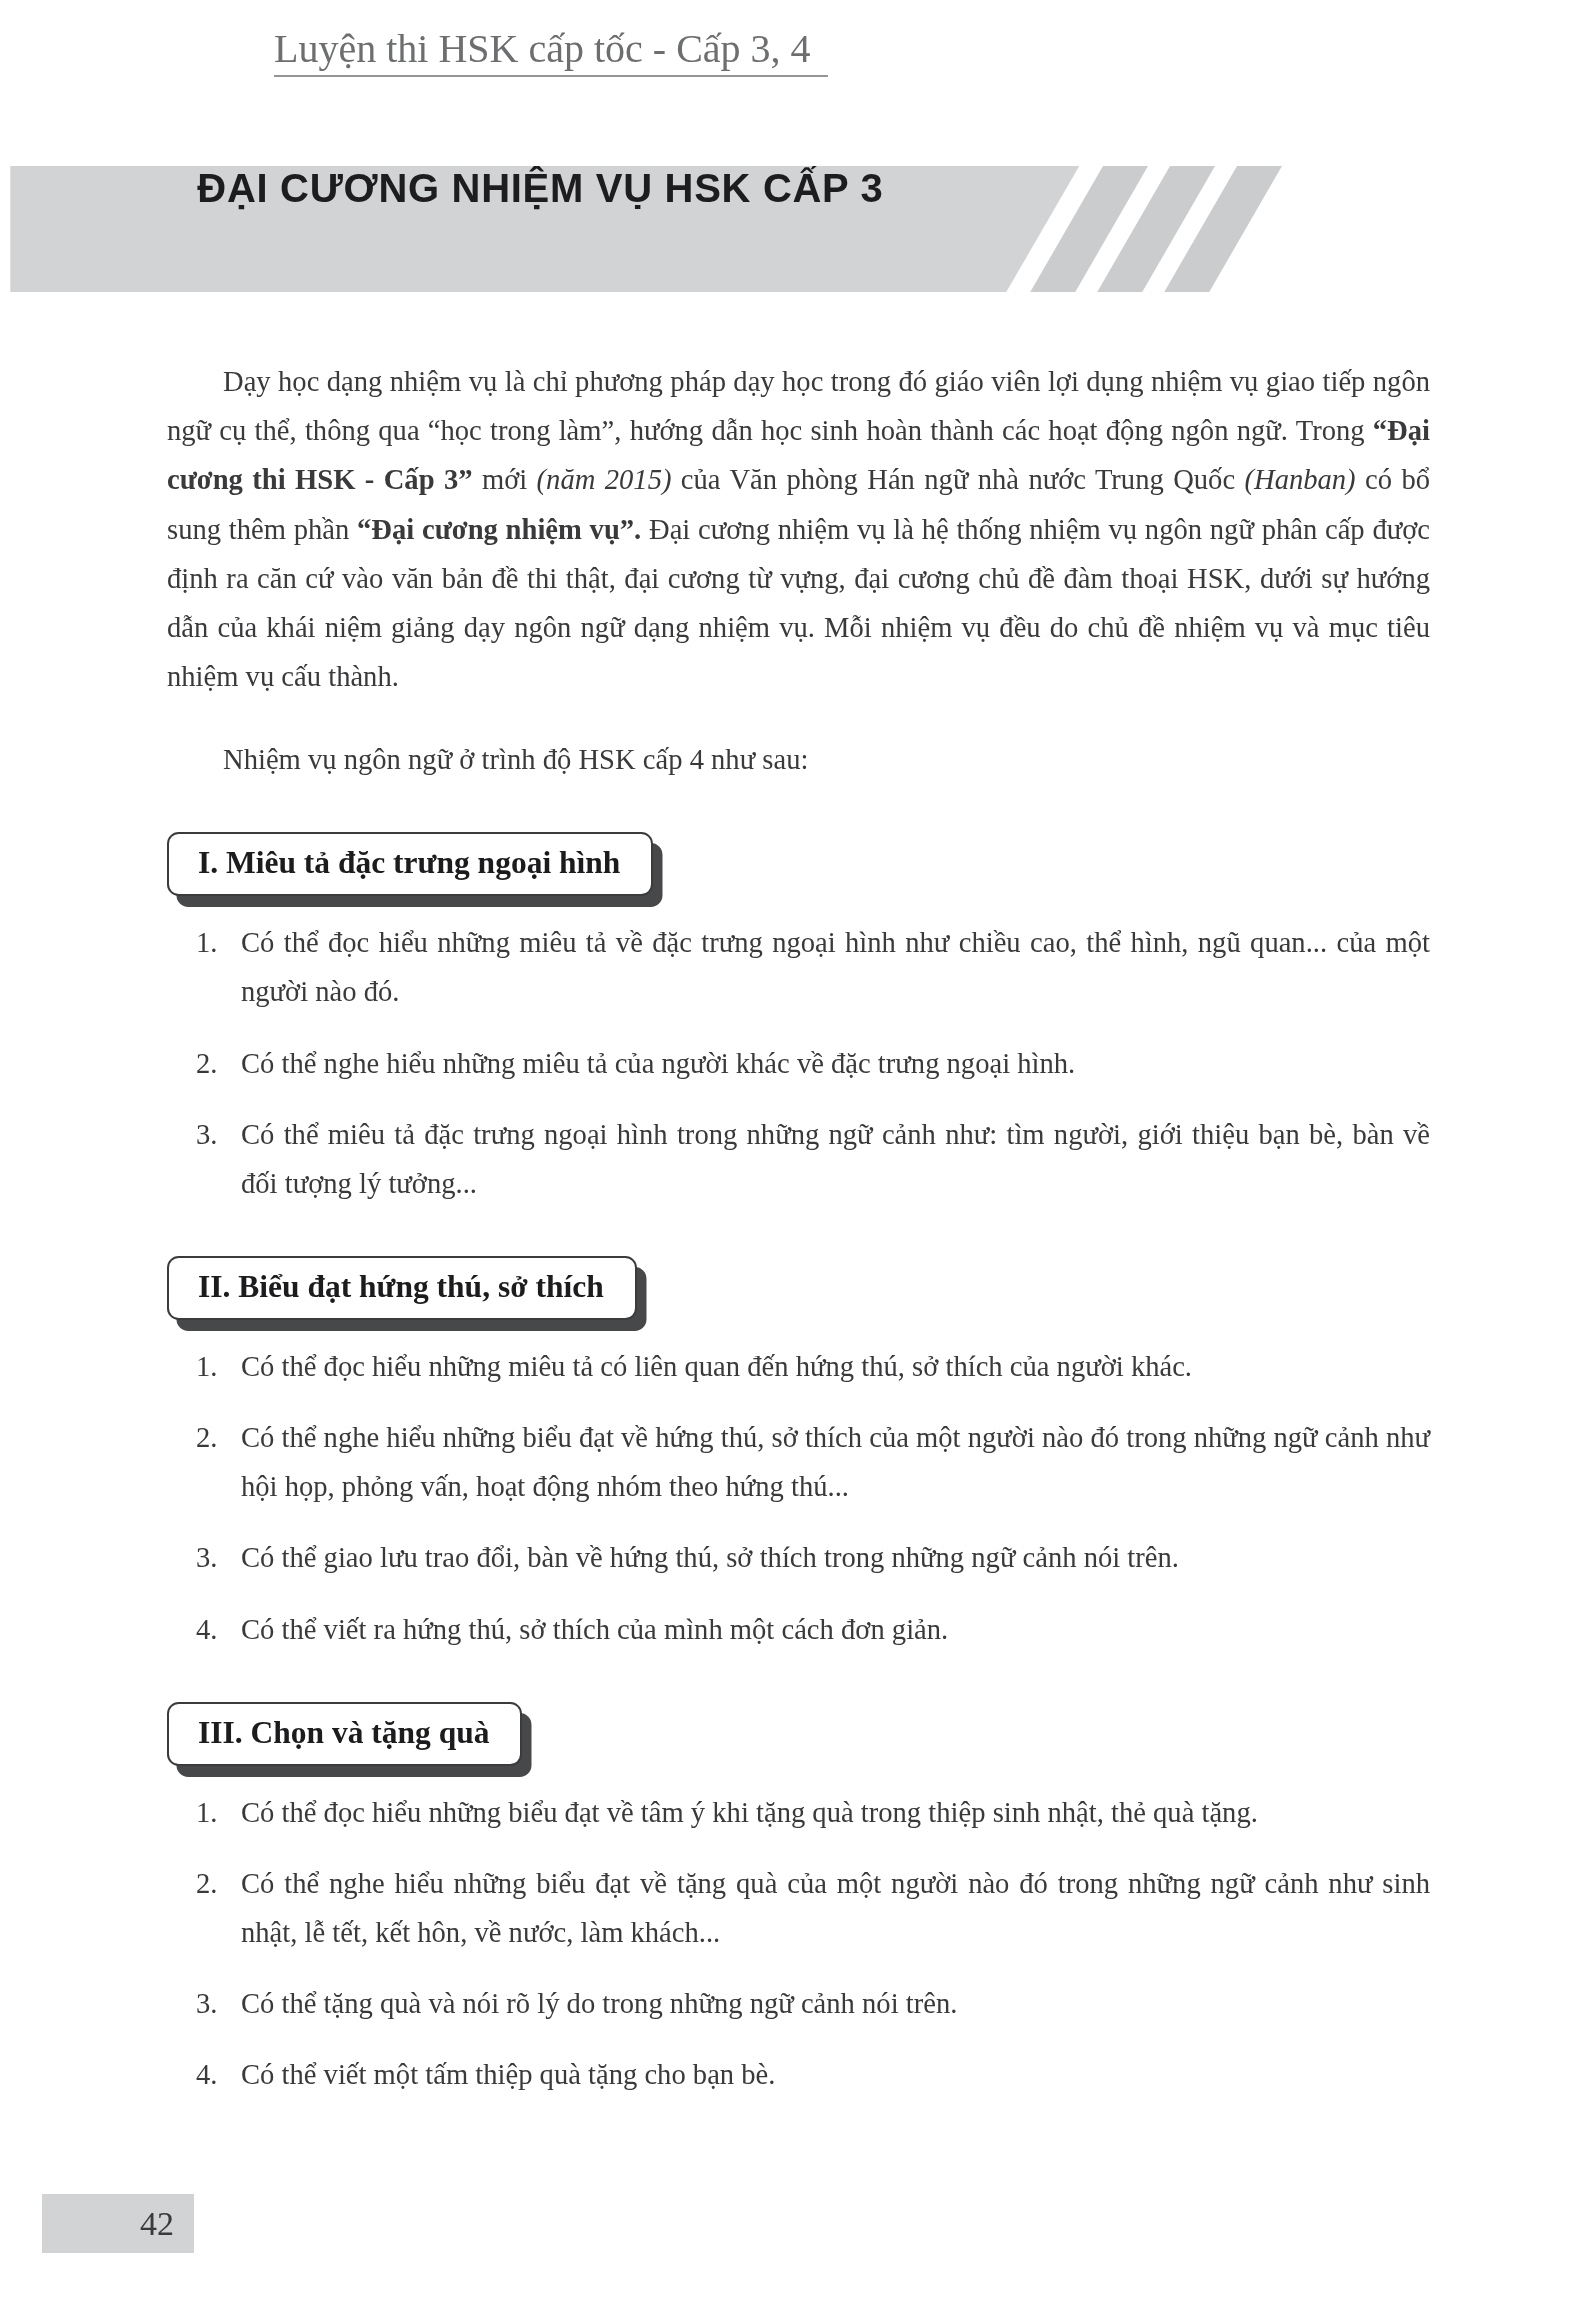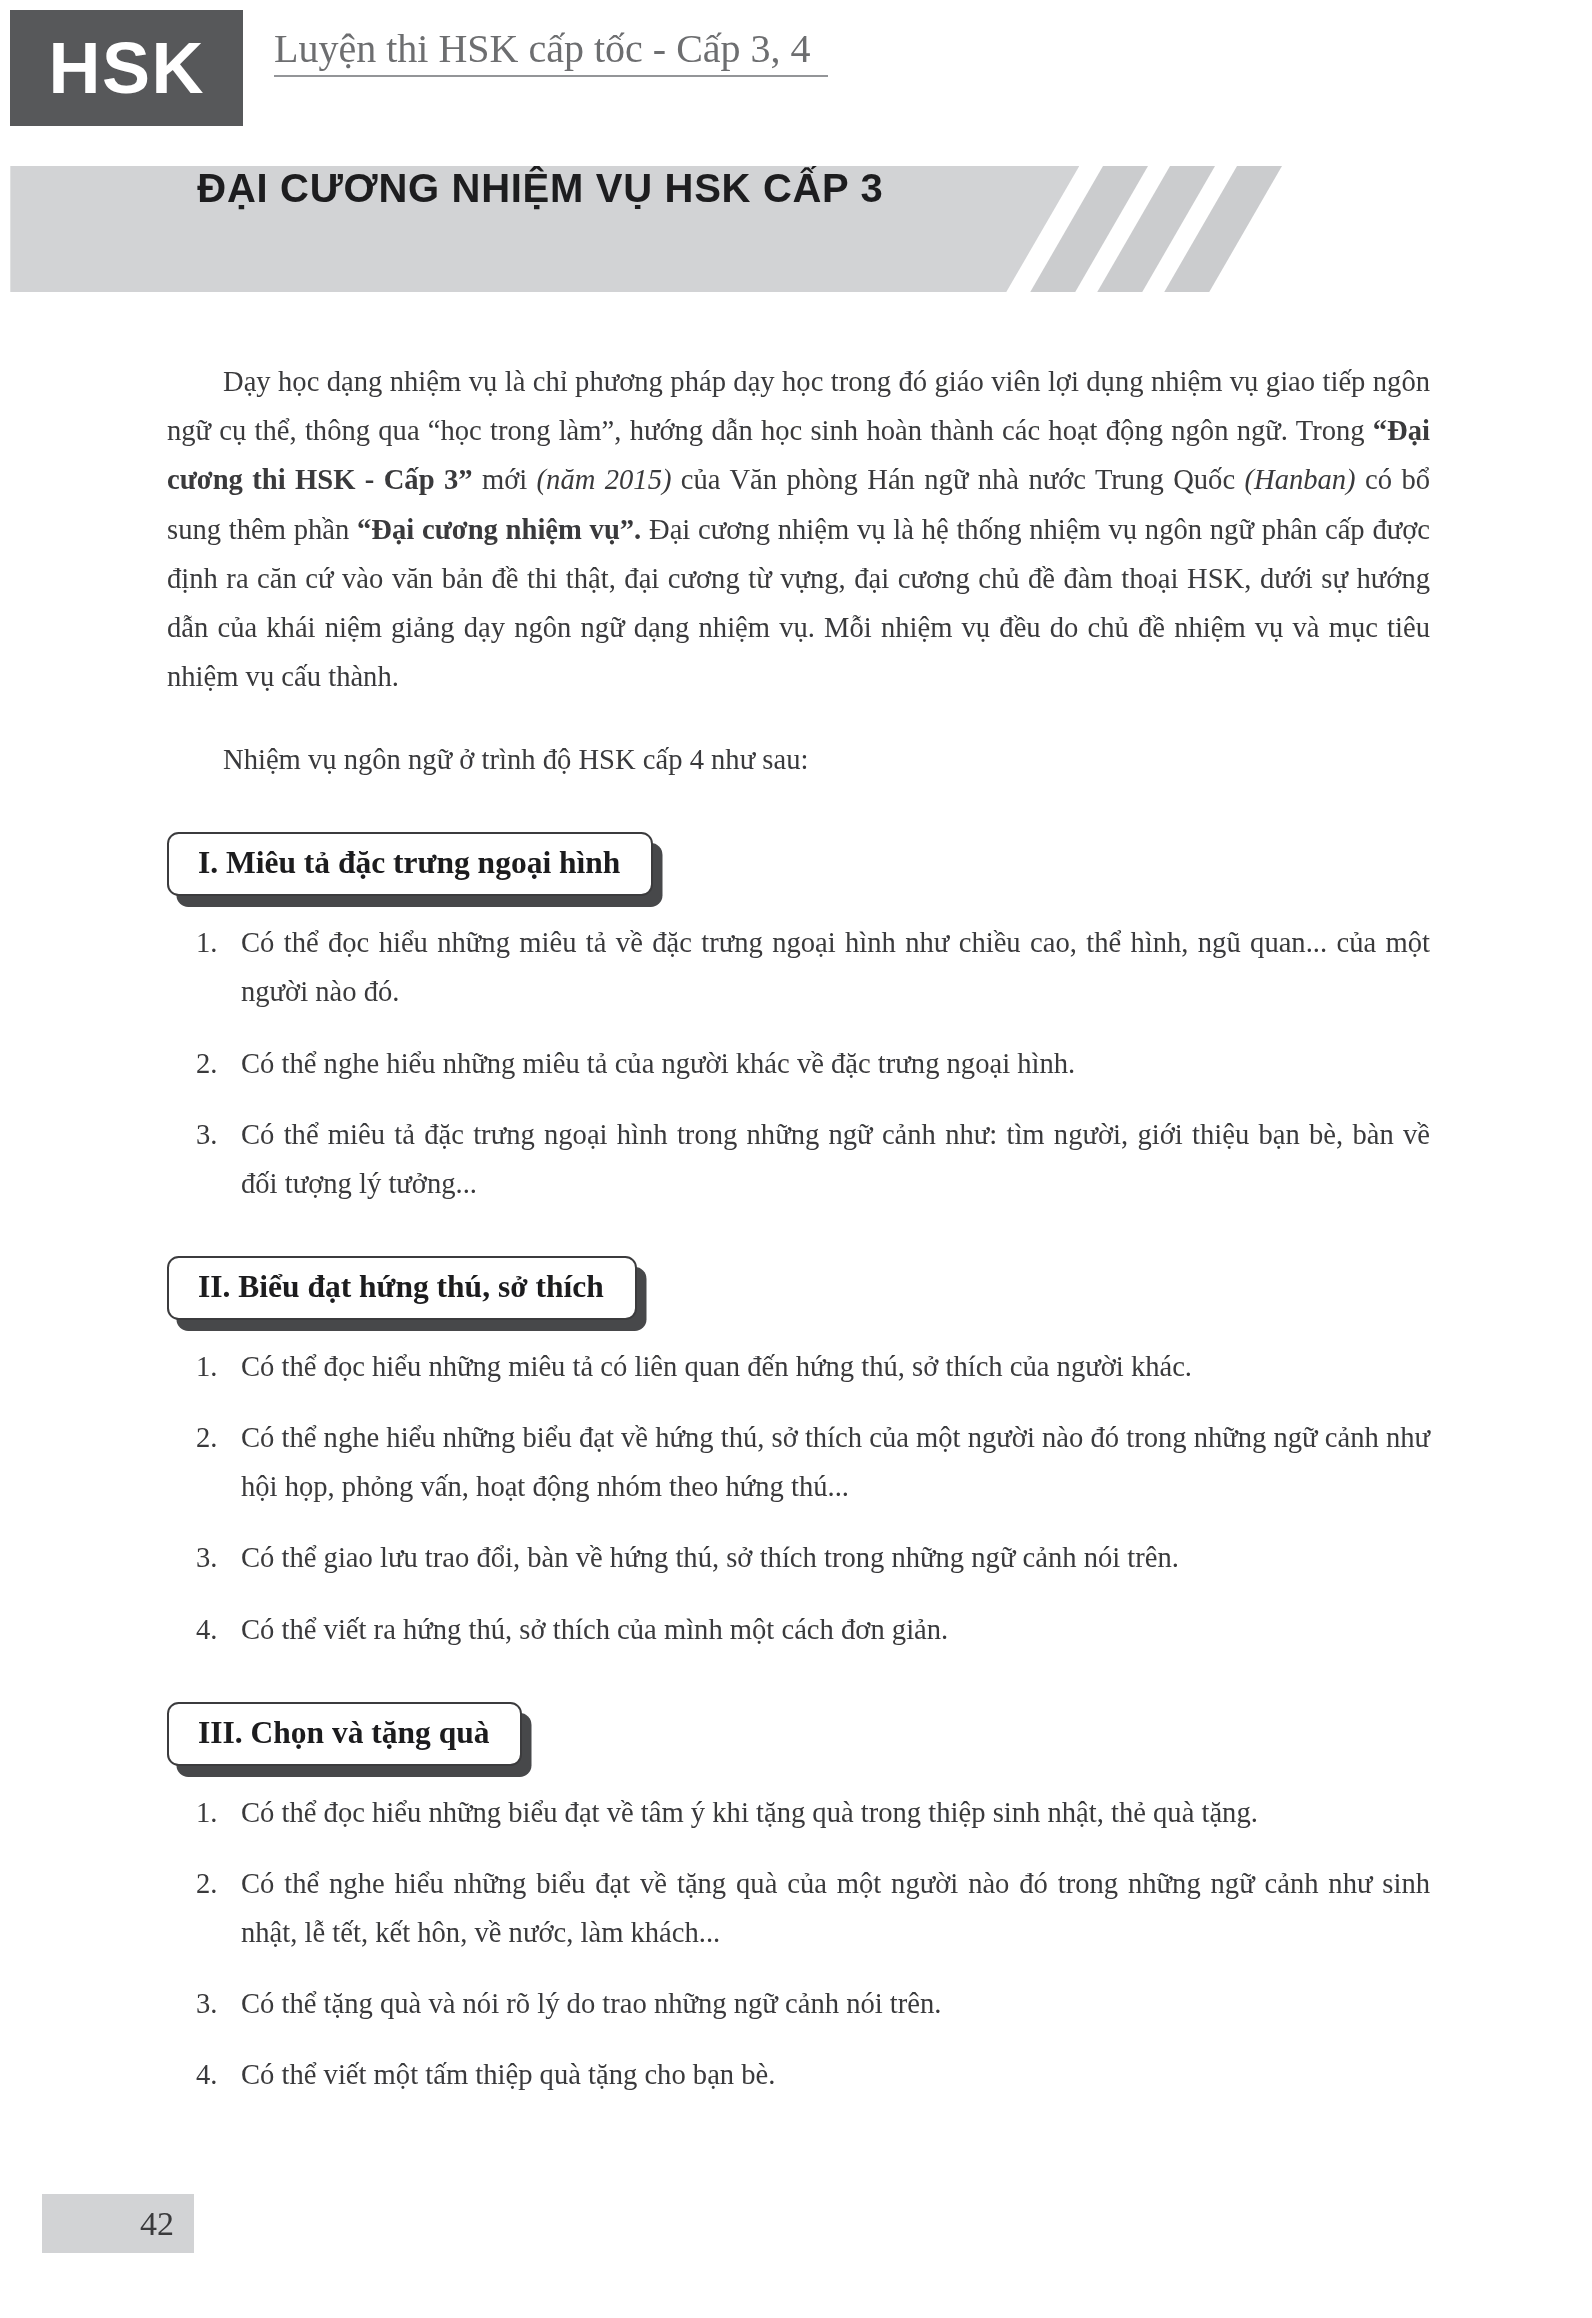--- a/index.html
+++ b/index.html
@@ -94,23 +94,20 @@
     display: flex; align-items: center; justify-content: flex-end;
     padding-right: 20px; box-sizing: border-box;
   }
   .page-number { font-size: 34px; color: #3a3a3c; }
 </style>
 </head>
 <body>
 
 <div class="page">
 
-  <div class="logo-block">
-    <span class="logo-text">HSK</span>
-  </div>
   <div class="header-subtitle">Luyện thi HSK cấp tốc - Cấp 3, 4</div>
   <div class="header-rule"></div>
 
   <div class="banner">
     <div class="banner-main">
       <span class="banner-title">ĐẠI CƯƠNG NHIỆM VỤ HSK CẤP 3</span>
     </div>
     <div class="stripe stripe-1"></div>
     <div class="stripe stripe-2"></div>
     <div class="stripe stripe-3"></div>
@@ -174,21 +171,21 @@
         <div class="task-item">
           <span class="item-number">1.</span>
           <span class="item-text">Có thể đọc hiểu những biểu đạt về tâm ý khi tặng quà trong thiệp sinh nhật, thẻ quà tặng.</span>
         </div>
         <div class="task-item">
           <span class="item-number">2.</span>
           <span class="item-text">Có thể nghe hiểu những biểu đạt về tặng quà của một người nào đó trong những ngữ cảnh như sinh nhật, lễ tết, kết hôn, về nước, làm khách...</span>
         </div>
         <div class="task-item">
           <span class="item-number">3.</span>
-          <span class="item-text">Có thể tặng quà và nói rõ lý do trao những ngữ cảnh nói trên.</span>
+          <span class="item-text">Có thể tặng quà và nói rõ lý do trong những ngữ cảnh nói trên.</span>
         </div>
         <div class="task-item">
           <span class="item-number">4.</span>
           <span class="item-text">Có thể viết một tấm thiệp quà tặng cho bạn bè.</span>
         </div>
       </div>
     </div>
 
   </div>
 

